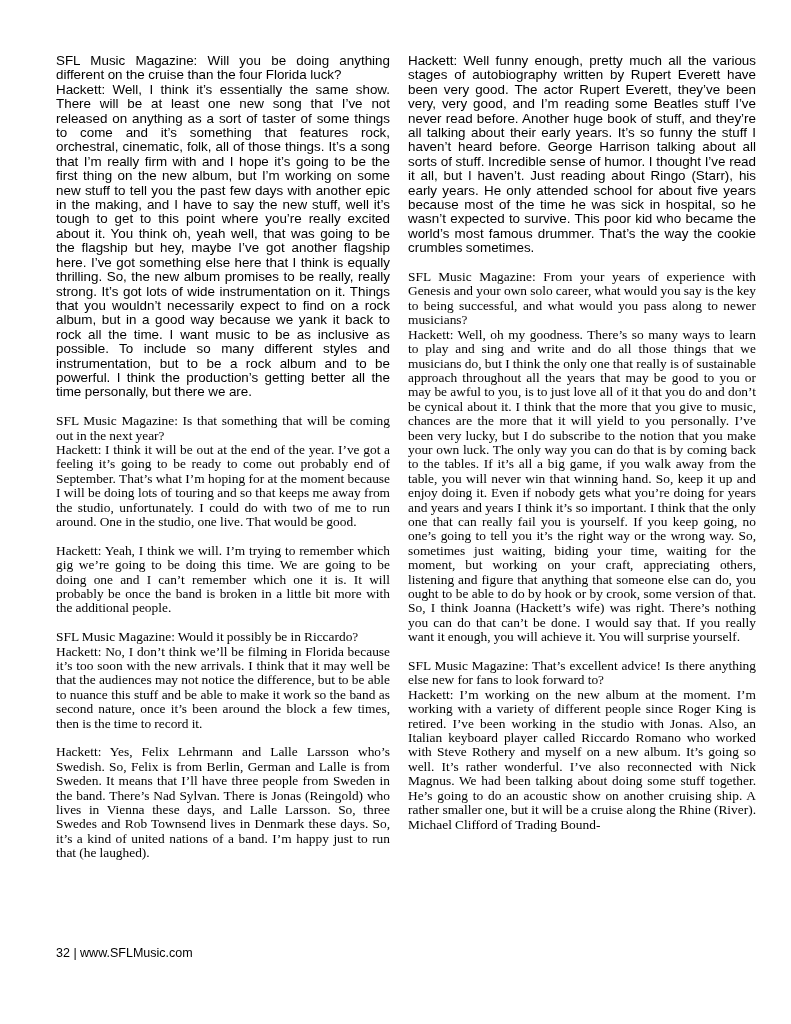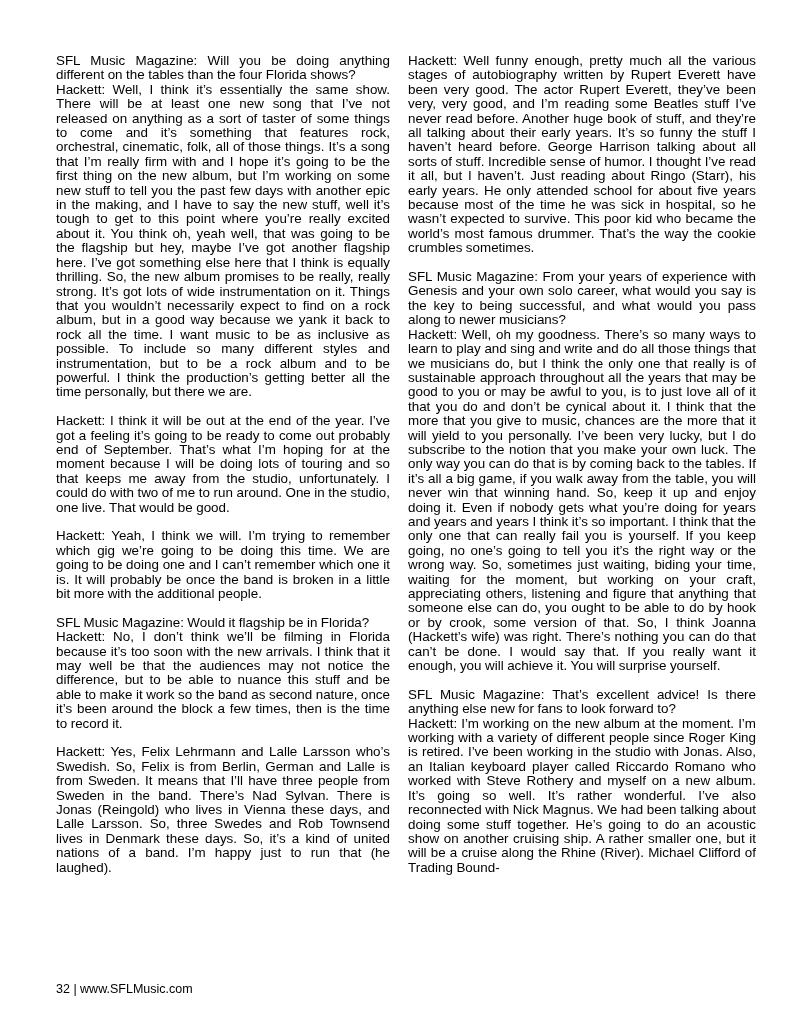--- a/index.html
+++ b/index.html
@@ -31,50 +31,51 @@
     font-size: 13.4px;
     line-height: 14.4px;
     text-align: justify;
     hyphens: auto;
     -webkit-hyphens: auto;
     word-spacing: -0.2px;
   }
   .col-left  { width: 334px; }
   .col-right { width: 348px; }
   .qa { margin: 0; }
-  .qa + .qa { margin-top: 14.4px; }
+  .qa + .qa { margin-top: 14.4px; font-family: Liberation Serif, serif; }
   .qa p { margin: 0; }
   .page-footer {
     position: absolute;
     left: 56px;
-    top: 982px;
+    top: 946px;
     font-size: 12.5px;
     line-height: 14px;
     color: #000000;
   }
 </style>
 </head>
 <body>
 
 <main class="page">
   <div class="text-columns">
 
     <section class="col col-left">
       <article class="qa">
-        <p class="q">SFL Music Magazine: Will you be doing anything different on the tables than the four Florida shows?</p>
+        <p class="q">SFL Music Magazine: Will you be doing anything different on the cruise than the four Florida luck?</p>
         <p class="a">Hackett: Well, I think it’s essentially the same show. There will be at least one new song that I’ve not released on anything as a sort of taster of some things to come and it’s something that features rock, orchestral, cinematic, folk, all of those things. It’s a song that I’m really firm with and I hope it’s going to be the first thing on the new album, but I’m working on some new stuff to tell you the past few days with another epic in the making, and I have to say the new stuff, well it’s tough to get to this point where you’re really excited about it. You think oh, yeah well, that was going to be the flagship but hey, maybe I’ve got another flagship here. I’ve got something else here that I think is equally thrilling. So, the new album promises to be really, really strong. It’s got lots of wide instrumentation on it. Things that you wouldn’t necessarily expect to find on a rock album, but in a good way because we yank it back to rock all the time. I want music to be as inclusive as possible. To include so many different styles and instrumentation, but to be a rock album and to be powerful. I think the production’s getting better all the time personally, but there we are.</p>
       </article>
       <article class="qa">
+        <p class="q">SFL Music Magazine: Is that something that will be coming out in the next year?</p>
         <p class="a">Hackett: I think it will be out at the end of the year. I’ve got a feeling it’s going to be ready to come out probably end of September. That’s what I’m hoping for at the moment because I will be doing lots of touring and so that keeps me away from the studio, unfortunately. I could do with two of me to run around. One in the studio, one live. That would be good.</p>
       </article>
       <article class="qa">
         <p class="a">Hackett: Yeah, I think we will. I’m trying to remember which gig we’re going to be doing this time. We are going to be doing one and I can’t remember which one it is. It will probably be once the band is broken in a little bit more with the additional people.</p>
       </article>
       <article class="qa">
-        <p class="q">SFL Music Magazine: Would it flagship be in Florida?</p>
+        <p class="q">SFL Music Magazine: Would it possibly be in Riccardo?</p>
         <p class="a">Hackett: No, I don’t think we’ll be filming in Florida because it’s too soon with the new arrivals. I think that it may well be that the audiences may not notice the difference, but to be able to nuance this stuff and be able to make it work so the band as second nature, once it’s been around the block a few times, then is the time to record it.</p>
       </article>
       <article class="qa">
         <p class="a">Hackett: Yes, Felix Lehrmann and Lalle Larsson who’s Swedish. So, Felix is from Berlin, German and Lalle is from Sweden. It means that I’ll have three people from Sweden in the band. There’s Nad Sylvan. There is Jonas (Reingold) who lives in Vienna these days, and Lalle Larsson. So, three Swedes and Rob Townsend lives in Denmark these days. So, it’s a kind of united nations of a band. I’m happy just to run that (he laughed).</p>
       </article>
     </section>
 
     <section class="col col-right">
       <article class="qa">
         <p class="a">Hackett: Well funny enough, pretty much all the various stages of autobiography written by Rupert Everett have been very good. The actor Rupert Everett, they’ve been very, very good, and I’m reading some Beatles stuff I’ve never read before. Another huge book of stuff, and they’re all talking about their early years. It’s so funny the stuff I haven’t heard before. George Harrison talking about all sorts of stuff. Incredible sense of humor. I thought I’ve read it all, but I haven’t. Just reading about Ringo (Starr), his early years. He only attended school for about five years because most of the time he was sick in hospital, so he wasn’t expected to survive. This poor kid who became the world’s most famous drummer. That’s the way the cookie crumbles sometimes.</p>

